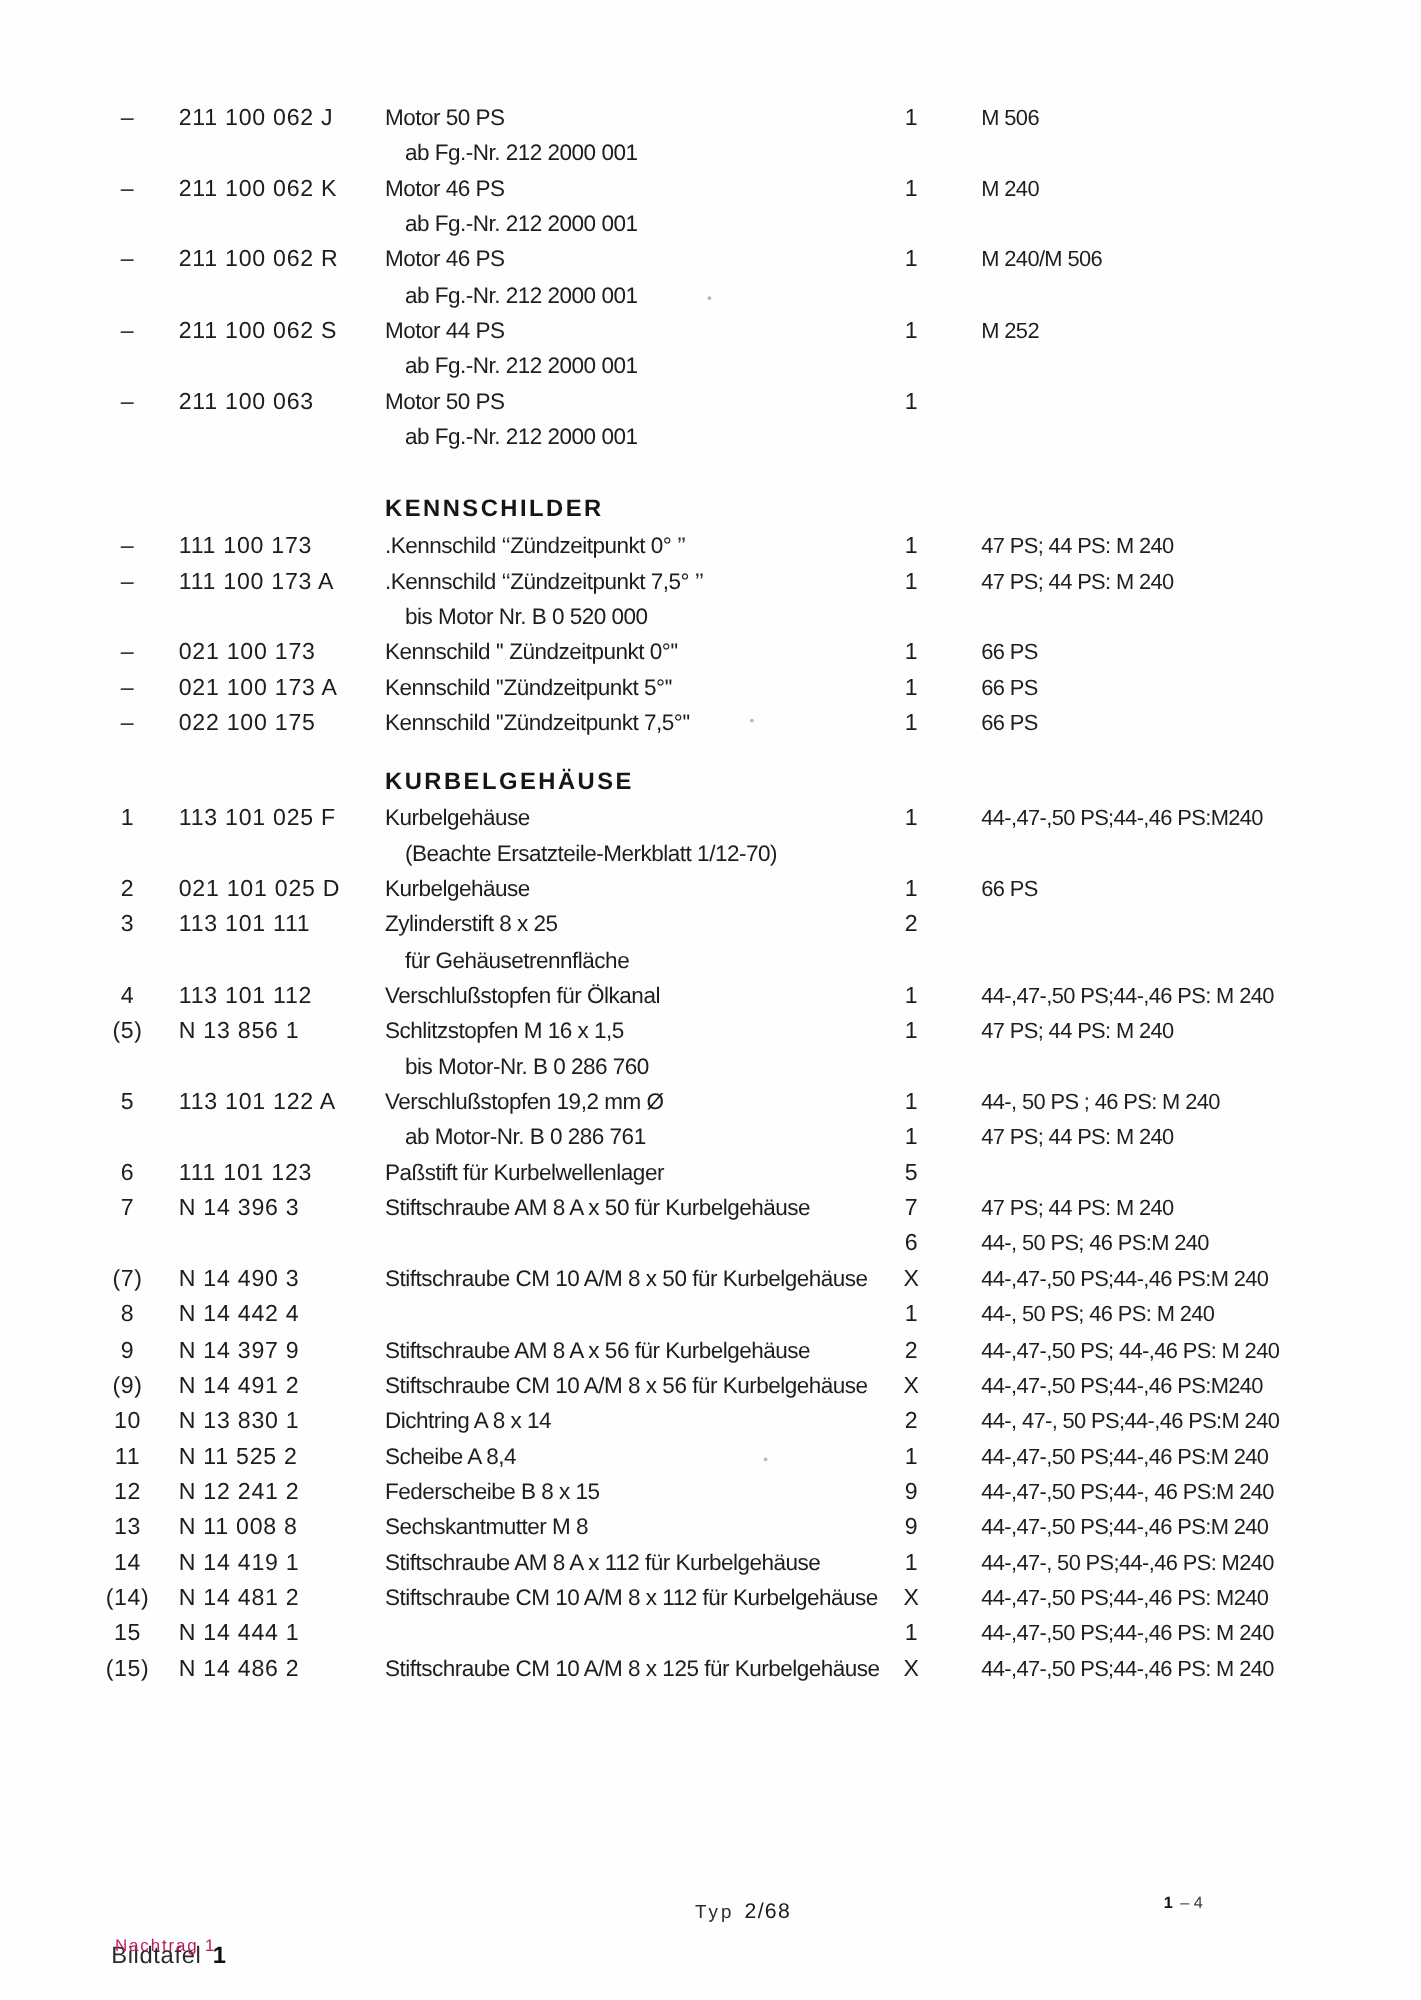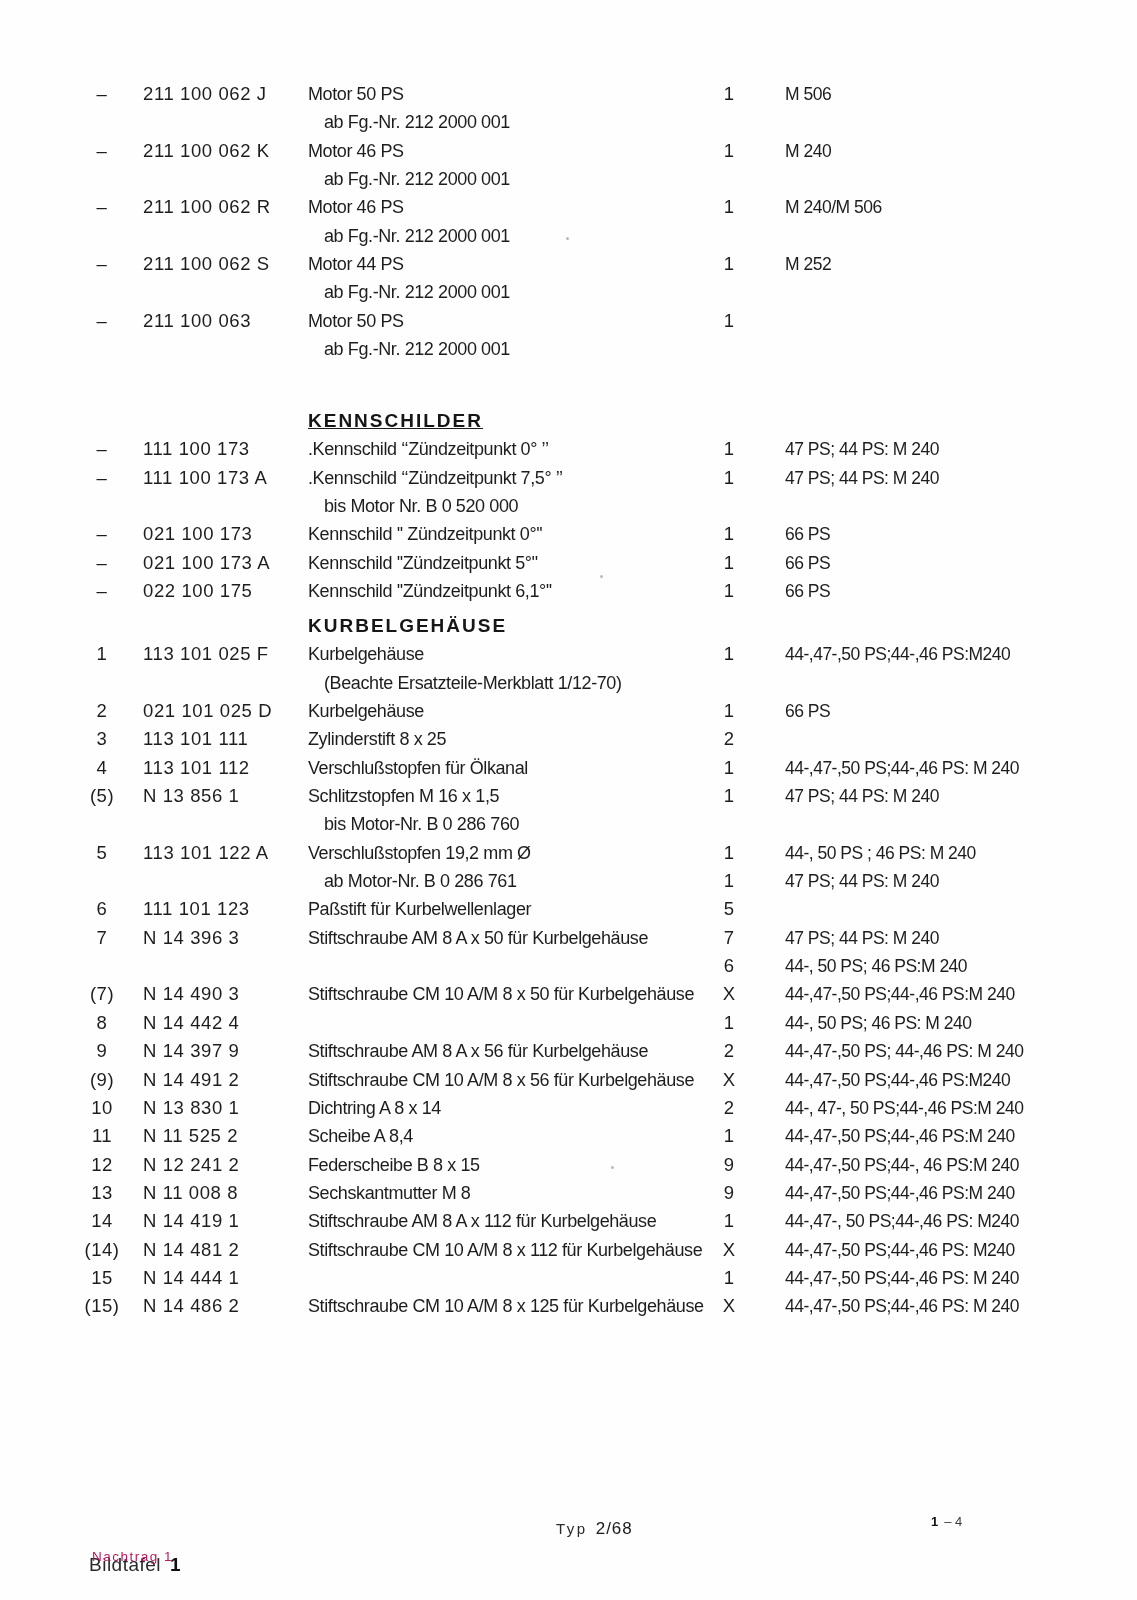--- a/index.html
+++ b/index.html
@@ -4,21 +4,21 @@
 <style>
   html,body { margin:0; padding:0; background:#ffffff; }
   .page {
     position:relative; width:1137px; height:1600px;
     background:#fefefe; overflow:hidden;
     font-family:"Liberation Sans", sans-serif;
     color:#1d1d1d;
   }
   .section { position:absolute; left:0; width:1137px; }
   .sec-0 { top:80px; }
-  .sec-1 { top:407px;text-decoration:underline; }
+  .sec-1 { top:394px; }
   .sec-2 { top:612px; }
   .sec-title {
     position:relative; height:28.35px; line-height:28.35px;
     margin-left:308px; font-weight:700; font-size:19px; letter-spacing:2px;
     color:#161616; white-space:nowrap;
   }
   .line { position:relative; height:28.35px; line-height:28.35px; font-size:18.5px; white-space:nowrap; }
   .cell { position:absolute; top:0; }
   .pos  { left:76px; width:52px; text-align:center; letter-spacing:0.5px; }
   .part { left:143px; letter-spacing:0.6px; }
@@ -144,21 +144,21 @@
       <div class="line">
         <span class="cell pos">–</span>
         <span class="cell part">021 100 173 A</span>
         <span class="cell desc">Kennschild ''Zündzeitpunkt 5°''</span>
         <span class="cell qty">1</span>
         <span class="cell note">66 PS</span>
       </div>
       <div class="line">
         <span class="cell pos">–</span>
         <span class="cell part">022 100 175</span>
-        <span class="cell desc">Kennschild ''Zündzeitpunkt 6,1°''</span>
+        <span class="cell desc">Kennschild ''Zündzeitpunkt 7,5°''</span>
         <span class="cell qty">1</span>
         <span class="cell note">66 PS</span>
       </div>
     </div>
   <div class="section sec-2">
       <div class="sec-title">KURBELGEHÄUSE</div>
       <div class="line">
         <span class="cell pos">1</span>
         <span class="cell part">113 101 025 F</span>
         <span class="cell desc">Kurbelgehäuse</span>
@@ -177,20 +177,27 @@
         <span class="cell part">021 101 025 D</span>
         <span class="cell desc">Kurbelgehäuse</span>
         <span class="cell qty">1</span>
         <span class="cell note">66 PS</span>
       </div>
       <div class="line">
         <span class="cell pos">3</span>
         <span class="cell part">113 101 111</span>
         <span class="cell desc">Zylinderstift 8 x 25</span>
         <span class="cell qty">2</span>
+        <span class="cell note"></span>
+      </div>
+      <div class="line">
+        <span class="cell pos"></span>
+        <span class="cell part"></span>
+        <span class="cell desc indent">für Gehäusetrennfläche</span>
+        <span class="cell qty"></span>
         <span class="cell note"></span>
       </div>
       <div class="line">
         <span class="cell pos">4</span>
         <span class="cell part">113 101 112</span>
         <span class="cell desc">Verschlußstopfen für Ölkanal</span>
         <span class="cell qty">1</span>
         <span class="cell note">44-,47-,50 PS;44-,46 PS: M 240</span>
       </div>
       <div class="line">

